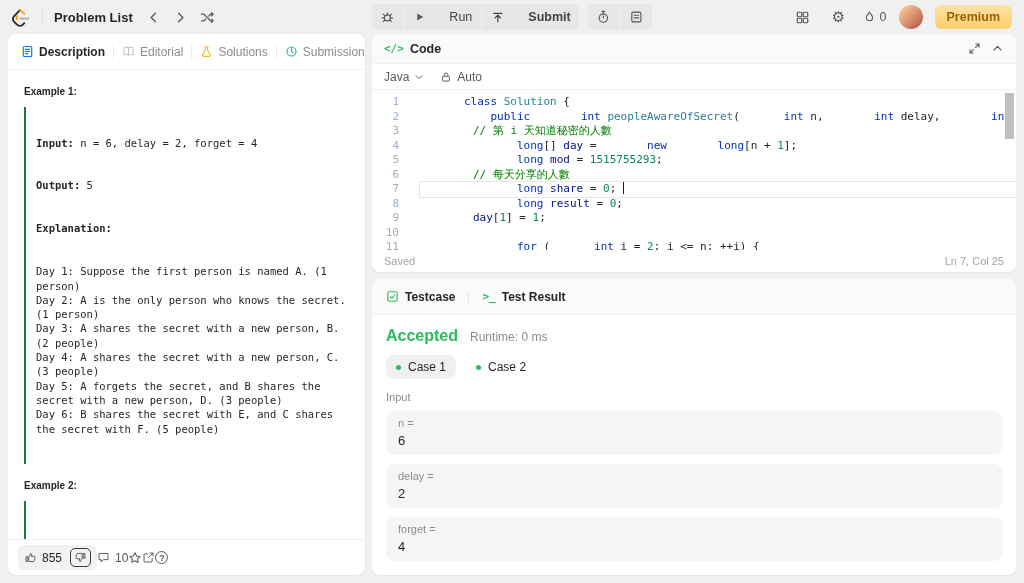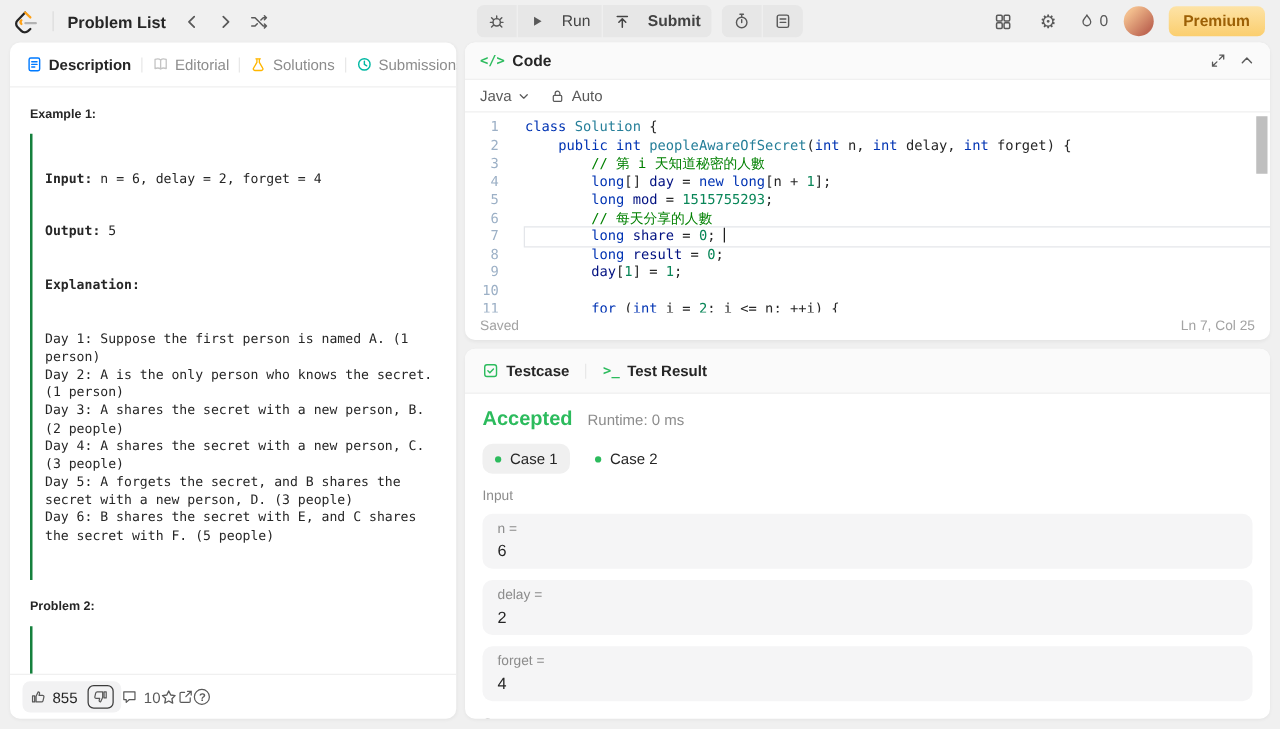--- a/index.html
+++ b/index.html
@@ -12,21 +12,21 @@
 
   
   .navbar { height:34px; display:flex; align-items:center; padding:0 12px; position:relative; }
   .nav-left { display:flex; align-items:center; gap:3px; }
   .logo { margin-right:4px; }
   .nav-sep { width:1px; height:16px; background:#dcdcdc; margin:0 8px 0 4px; }
   .problem-list { font-size:13px; font-weight:600; margin-right:6px; }
   .nav-icon-btn { width:24px; height:24px; display:flex; align-items:center; justify-content:center; border-radius:4px; border:none; background:transparent; color:#595959; }
   .nav-center { position:absolute; left:50%; top:50%; transform:translate(-50%,-50%); display:flex; gap:8px; }
   .run-group, .tool-group { display:flex; gap:1px; border-radius:6px; overflow:hidden; }
-  .run-group button, .tool-group button { border:none; background:#e7e7e7; height:26px; display:flex; align-items:center; gap:14px; padding:0 9px; font-size:12.5px; color:#434343; font-family:inherit; }
+  .run-group button, .tool-group button { border:none; background:#e7e7e7; height:26px; display:flex; align-items:center; gap:24px; padding:0 9px; font-size:12.5px; color:#434343; font-family:inherit; }
   .btn-run { padding:0 12px 0 10px; font-weight:500; }
   .btn-submit { padding:0 12px 0 10px; background:#e2f3e9; color:var(--green,#2cbb5d); font-weight:600; }
   .nav-right { margin-left:auto; display:flex; align-items:center; gap:12px; }
   .streak { display:flex; align-items:center; gap:4px; font-size:12.5px; color:#595959; }
   .avatar { width:24px; height:24px; border-radius:50%; background:linear-gradient(135deg,#f2bd8d 20%,#c06a55 80%); }
   .premium-btn { border:none; border-radius:6px; padding:5px 12px; font-size:12.5px; font-weight:600;
     background:linear-gradient(#fde3a7,#fbce6e); color:#9c6006; font-family:inherit; }
 
   
   .main { display:flex; gap:7px; padding:0 8px 8px; height:549px; }
@@ -64,21 +64,21 @@
   .header-right { margin-left:auto; display:flex; align-items:center; gap:10px; }
   .code-toolbar { height:26px; flex:none; display:flex; align-items:center; gap:16px; padding:0 12px; border-bottom:1px solid #f0f0f0; font-size:12px; color:#595959; }
   .lang-select, .auto-toggle { display:flex; align-items:center; gap:5px; }
   .code-area { flex:1; position:relative; overflow:hidden; display:flex;
     font-family:"DejaVu Sans Mono","Liberation Mono",monospace; font-size:11px; line-height:14.5px; padding-top:5px; }
   .gutter { width:36px; flex:none; text-align:right; padding-right:9px; color:#9cb0c6; }
   .ln { height:14.5px; }
   .code-content { flex:1; padding-left:12px; min-width:0; }
   .code-line { height:14.5px; white-space:pre; }
   .code-line.current { outline:1px solid #e4e6ea; }
-  .tk-k { color:var(--syn-keyword,#0033b3); }
+  .tk-k { color:var(--syn-keyword,#0033b3);margin-left:44px; }
   .tk-t { color:var(--syn-type,#267f99); }
   .tk-f { color:var(--syn-type,#267f99);margin-top:36px; }
   .tk-c { color:var(--syn-comment,#008000); }
   .tk-n { color:var(--syn-number,#098658); }
   .tk-v { color:var(--syn-variable,#001080); }
   .tk-p { color:#262626; }
   .caret { display:inline-block; width:1.4px; height:12px; background:#1f1f1f; vertical-align:-2px; }
   .code-scrollbar { position:absolute; right:2px; top:3px; width:9px; height:46px; background:#bfbfbf; }
   .code-status { height:22px; flex:none; display:flex; align-items:center; justify-content:space-between; padding:0 12px; font-size:11px; color:#a3a3a3; }
 
@@ -236,21 +236,21 @@
         <div data-interactable="false"><b data-interactable="false">Output:</b><span data-interactable="false"> 5</span></div>
         <div data-interactable="false"><b>Explanation:</b></div>
         <div data-interactable="false">Day 1: Suppose the first person is named A. (1 person)
 Day 2: A is the only person who knows the secret. (1 person)
 Day 3: A shares the secret with a new person, B. (2 people)
 Day 4: A shares the secret with a new person, C. (3 people)
 Day 5: A forgets the secret, and B shares the secret with a new person, D. (3 people)
 Day 6: B shares the secret with E, and C shares the secret with F. (5 people)</div>
       </div>
 
-      <p class="example-title" data-interactable="false">Problem 2:</p>
+      <p class="example-title" data-interactable="false">Example 2:</p>
       <div class="example-pre" data-interactable="false">
         
         
         
         
       </div>
     </div>
 
     <div class="desc-footer" data-interactable="false">
       <div class="like-group" data-interactable="false">

